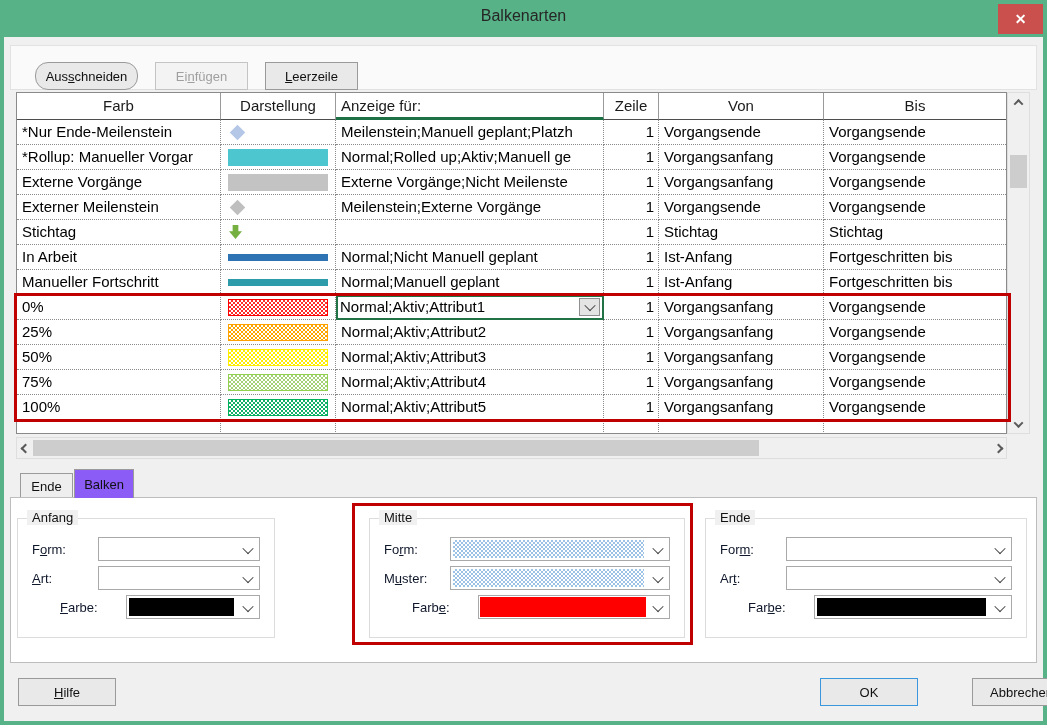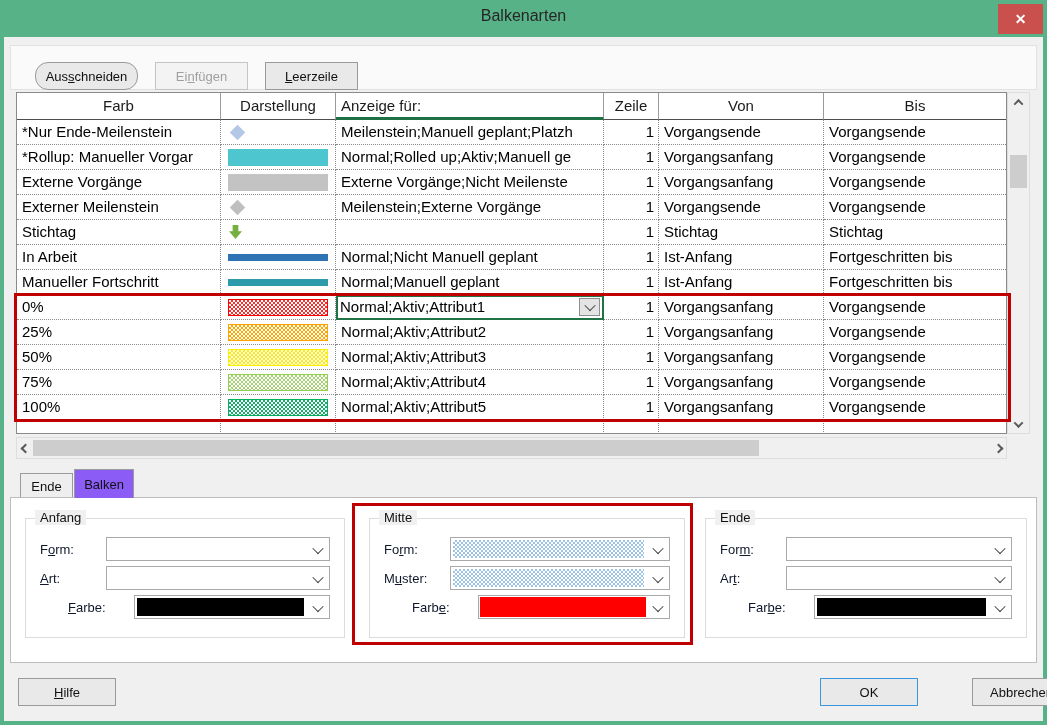--- a/index.html
+++ b/index.html
@@ -80,21 +80,21 @@
   #annot-mitte { left:348px; top:466px; width:341px; height:142px; }
 
   
   .tab { position:absolute; font-size:13px; color:#111; display:flex; align-items:center; justify-content:center; cursor:pointer; }
   #tab-text   { left:16px; top:436px; width:53px; height:25px; background:#eeeeee; border:1px solid #9a9a9a; border-bottom:none; }
   #tab-balken { left:70px; top:432px; width:60px; height:29px; background:#8b5cf6; border:1px solid #9a9a9a; border-bottom:none; z-index:3; }
   .tabpanel { position:absolute; left:6px; top:460px; width:1027px; height:166px; background:#fff; border:1px solid #bdbdbd; }
 
   
   .group { position:absolute; height:120px; border:1px solid #dcdcdc; }
-  #grp-anfang { left:14px;  top:20px; width:320px; }
+  #grp-anfang { left:6px;  top:20px; width:258px; }
   #grp-mitte  { left:358px; top:20px; width:316px; }
   #grp-ende   { left:694px; top:20px; width:322px; }
   .grouptitle { position:absolute; top:-9px; left:9px; background:#f0f0f0; padding:0 5px; font-size:13px; color:#111; }
   .frow { position:absolute; left:14px; right:14px; height:24px; display:grid; grid-template-columns:66px 1fr; align-items:center; }
   .frow.r1 { top:18px; } .frow.r2 { top:47px; } .frow.r3 { top:76px;margin-left:28px; }
   .flabel { font-size:13px; color:#0f172a; }
   .flabel u { text-decoration:underline; }
   .combo { position:relative; height:24px; background:#fff; border:1px solid #a9a9a9; cursor:pointer; }
   .combo .fill { position:absolute; left:2px; top:2px; bottom:2px; right:25px; }
   .combo .cchev { position:absolute; right:7px; top:8px; }

